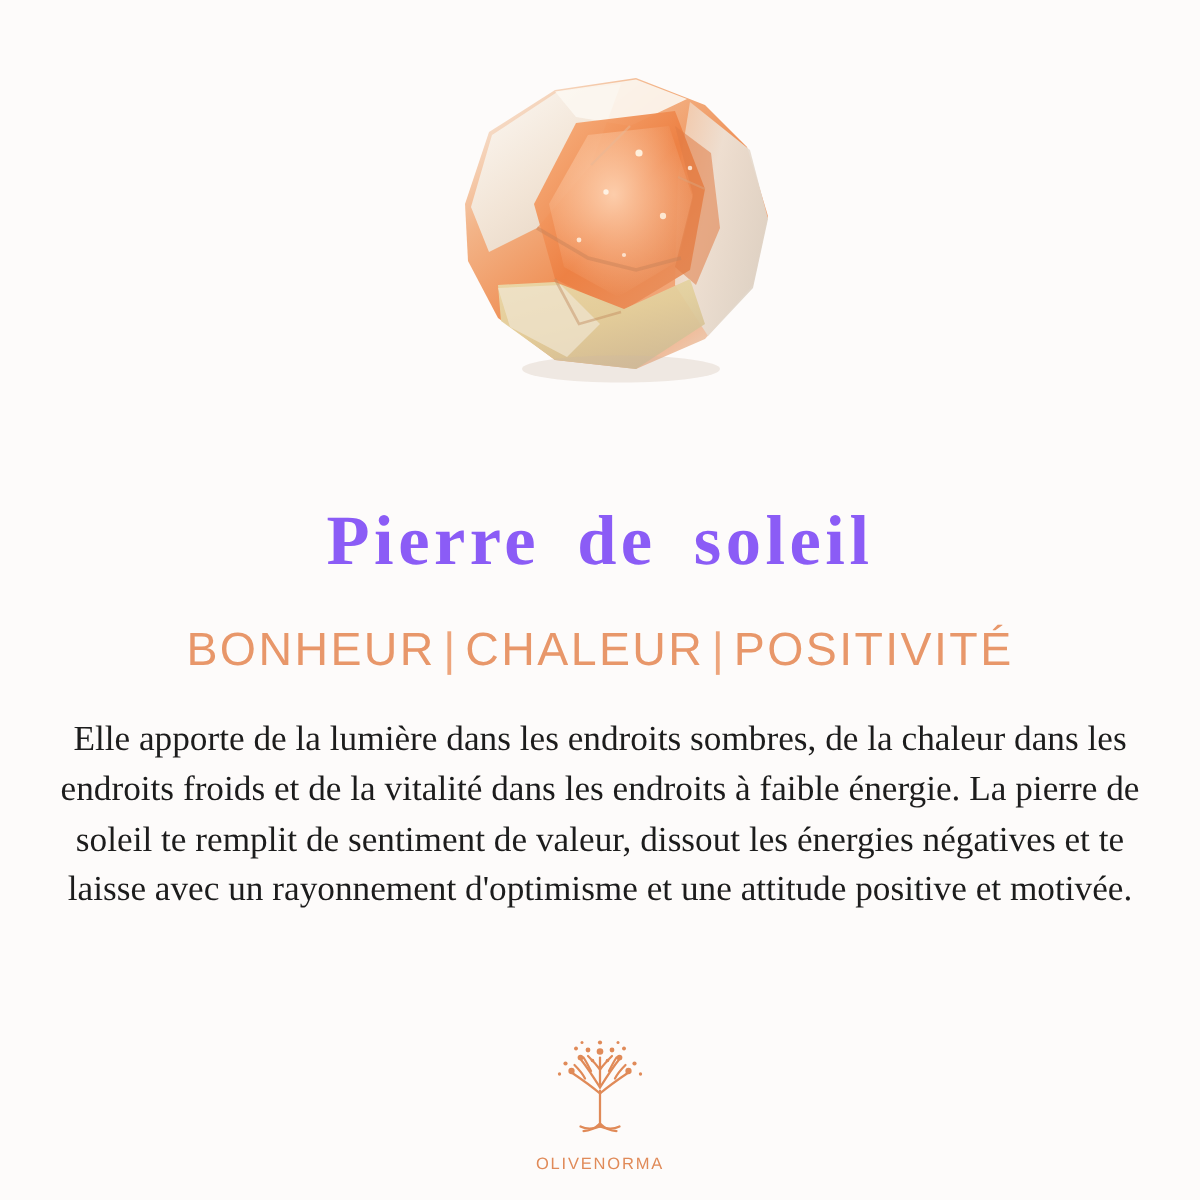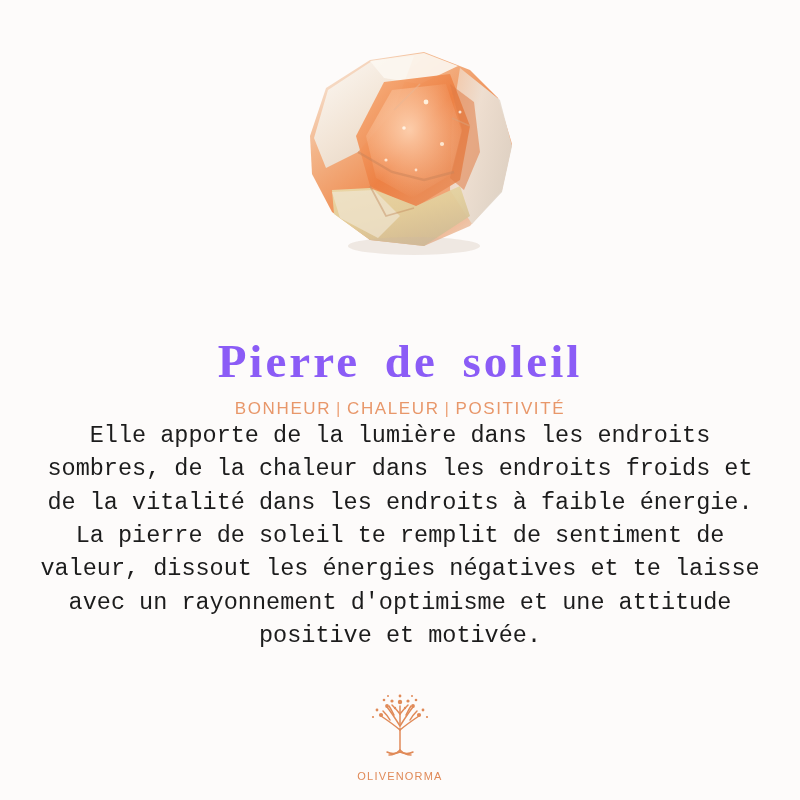--- a/index.html
+++ b/index.html
@@ -48,37 +48,38 @@
     font-weight: bold;
     color: #8b5cf6;
     letter-spacing: 3px;
     word-spacing: 10px;
     margin: 38px 0 0 0;
     text-align: center;
     line-height: 1;
   }
   .subtitle {
     font-family: "Liberation Sans", sans-serif;
-    font-size: 17px;
+    font-size: 31px;
     color: #e8976a;
     letter-spacing: 1.6px;
-    margin-top: 14px;
+    margin-top: 30px;
     text-align: left;
     font-weight: 400;
   }
   .subtitle .sep {
     color: #eda57c;
     padding: 0 5px;
   }
 
   
   .description {
     width: 740px;
+    margin-top: 26px;
     text-align: center;
-    font-family: Liberation Mono, monospace;
+    font-family: Liberation Serif, serif;
     font-size: 23.5px;
     line-height: 1.42;
     color: #1c1c1c;
   }
 
   
   .logo-wrap {
     position: absolute;
     bottom: 18px;
     left: 0;

